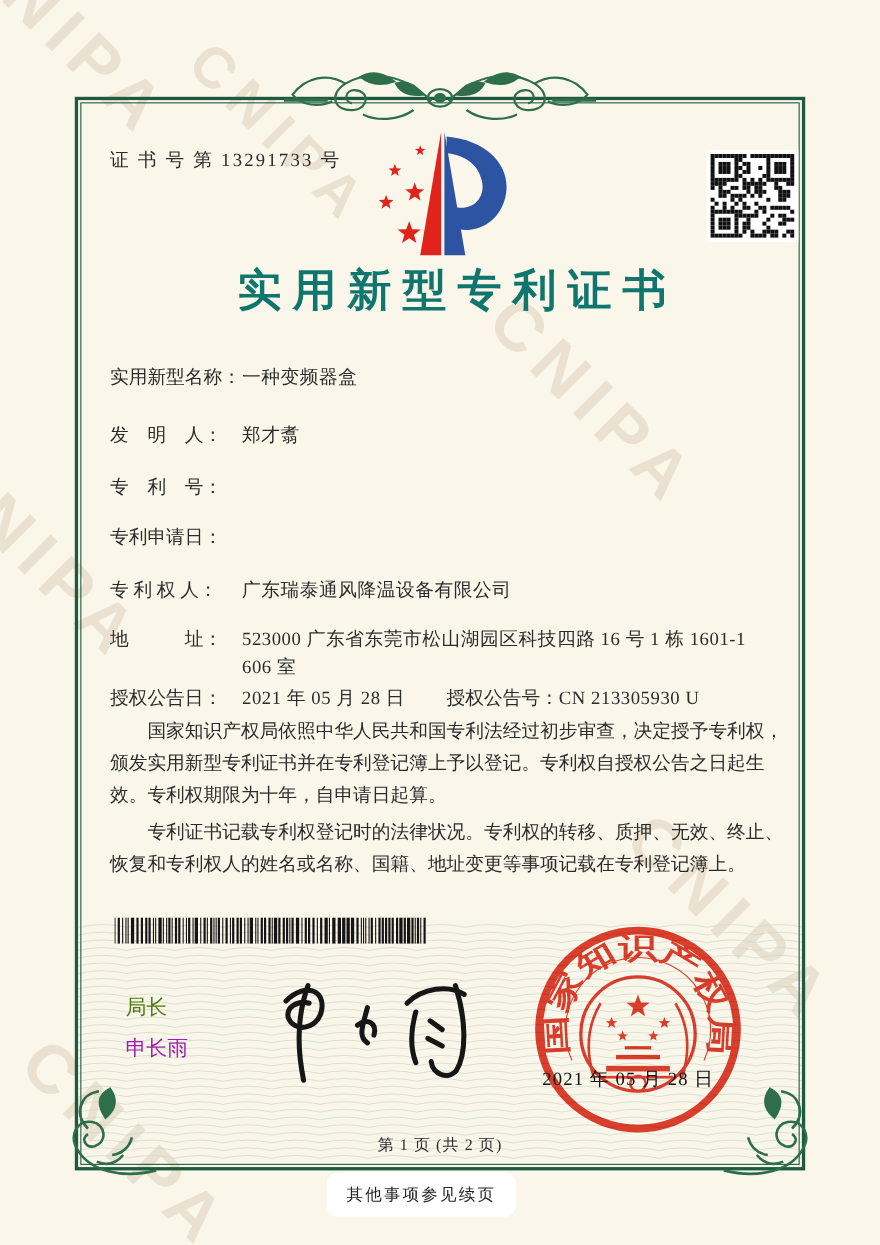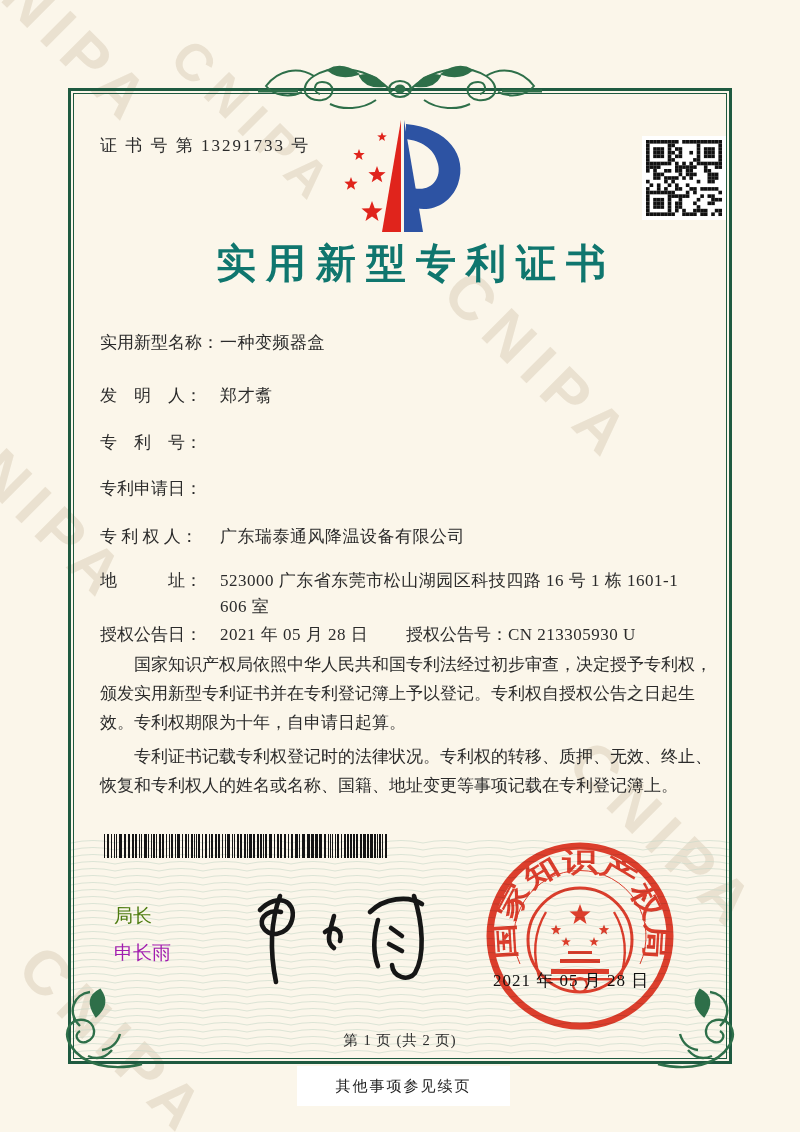--- a/index.html
+++ b/index.html
@@ -44,22 +44,22 @@
     font-size:19px;color:#4d7c0f;z-index:2;}
   .sig-name{position:absolute;left:114px;top:940px;font-family:"Liberation Sans",sans-serif;
     font-size:19px;color:#a21caf;z-index:2;}
   #signature{position:absolute;left:222px;top:876px;z-index:2;}
   #seal{position:absolute;left:482px;top:838px;width:196px;height:196px;z-index:3;
     opacity:.94;mix-blend-mode:multiply;}
   .seal-date{position:absolute;left:493px;top:969px;width:180px;font-size:17px;
     letter-spacing:1px;color:#101010;z-index:4;white-space:nowrap;}
   .pageinfo{position:absolute;left:0;top:1031px;width:100%;text-align:center;
     font-size:14.5px;letter-spacing:1px;z-index:2;}
-  .notebox{position:absolute;left:297px;top:1066px;width:213px;height:40px;
-    background:#ffffff;z-index:2;display:flex;align-items:center;justify-content:center;}
+  .notebox{position:absolute;left:297px;top:1066px;width:172px;height:40px;
+    background:#ffffff;z-index:2;display:flex;align-items:center;justify-content:center;border-radius:10px;}
   .notebox span{font-size:15px;letter-spacing:2px;color:#222;}
 </style>
 </head>
 <body>
 
 <div class="page">
 
   <div class="wm" style="left:-60px;top:-6px">CNIPA</div>
   <div class="wm" style="left:150px;top:92px;font-size:52px">CNIPA</div>
   <div class="wm" style="left:420px;top:330px">CNIPA</div>

